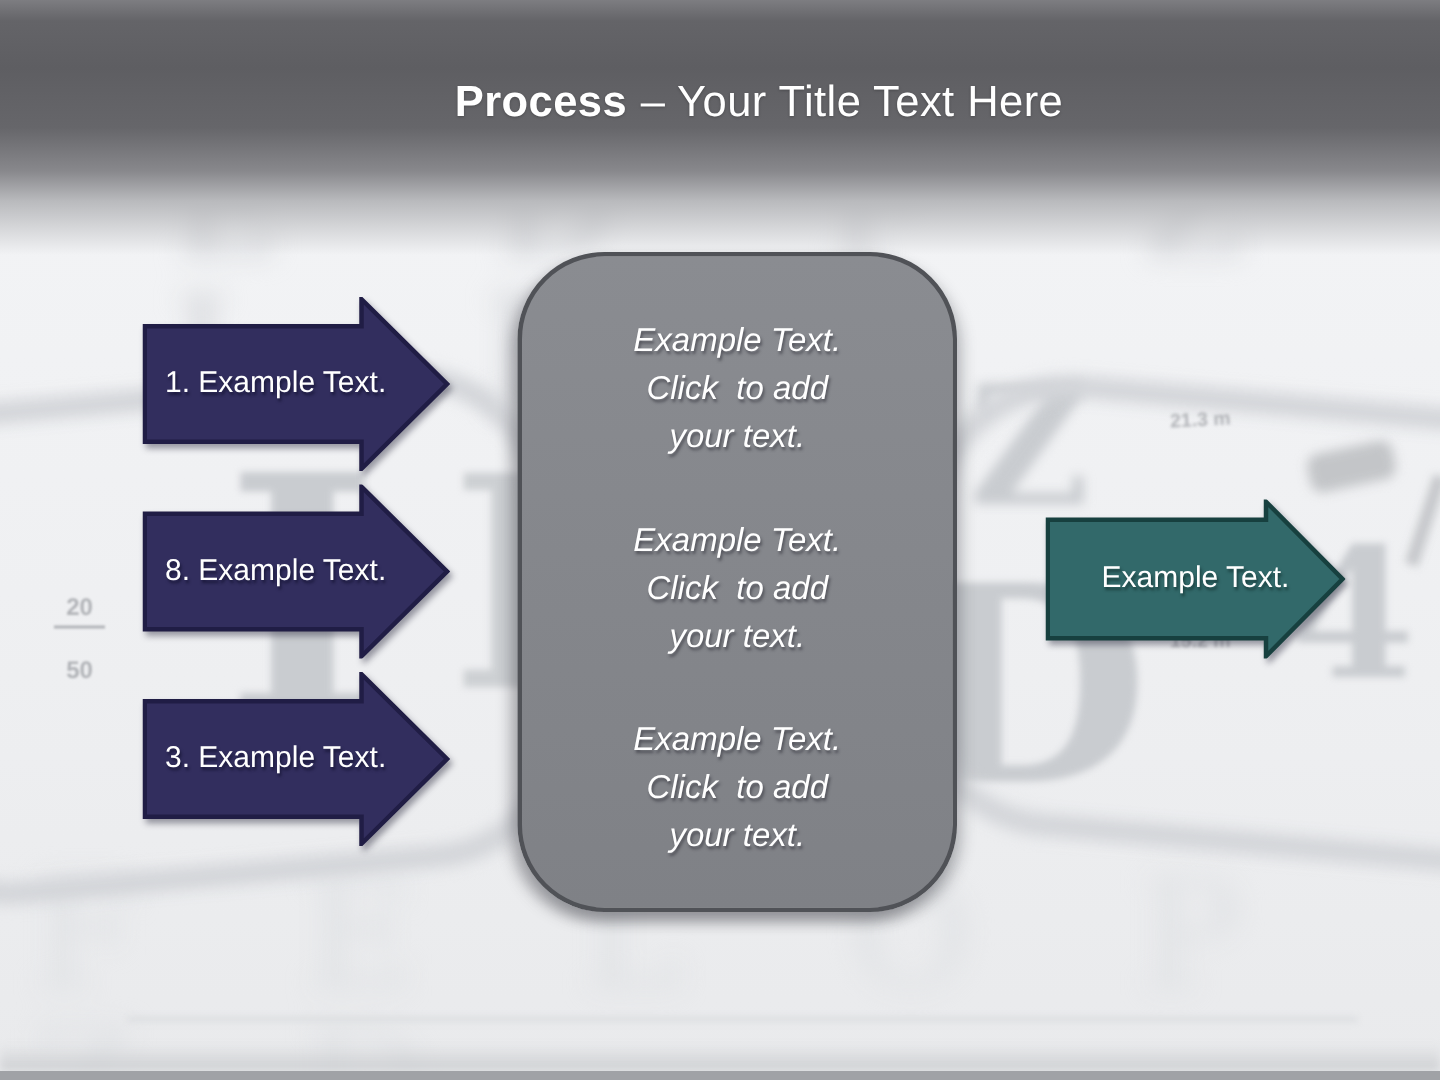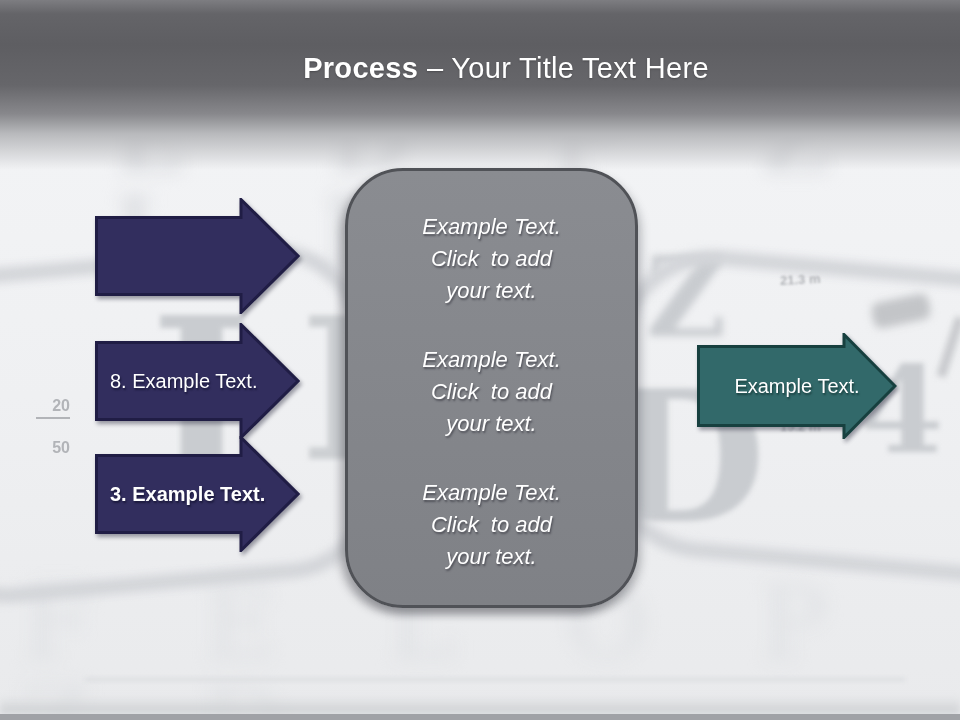--- a/index.html
+++ b/index.html
@@ -17,21 +17,21 @@
   .letter-left-big{left:150px;top:288px;font-size:220px;}
   .letter-mid-big{left:300px;top:292px;font-size:196px;color:#cdd0d3;}
   .letter-z{left:646px;top:243px;font-size:110px;filter:blur(3.5px);}
   .letter-d{left:608px;top:366px;font-size:182px;}
   .letter-four{left:860px;top:350px;font-size:120px;}
   .lens{position:absolute;border:15px solid #d3d5d9;filter:blur(5px);z-index:2;}
   .lens-left{left:-95px;top:256px;width:440px;height:305px;border-radius:95px;transform:rotate(-5deg);}
   .lens-right{left:608px;top:262px;width:445px;height:278px;border-radius:100px;transform:rotate(5deg);}
   .hinge{position:absolute;left:872px;top:298px;width:58px;height:26px;background:#c3c5c8;border-radius:8px;transform:rotate(-12deg);filter:blur(4px);z-index:2;}
   .temple{position:absolute;left:946px;top:316px;width:9px;height:62px;background:#c6c8cb;transform:rotate(18deg);filter:blur(3px);z-index:2;}
-  .acuity{position:absolute;left:36px;top:396px;width:34px;text-align:right;color:#b2b4b8;font-size:16px;font-weight:bold;filter:blur(0.6px);z-index:3;line-height:20px;}
+  .acuity{position:absolute;left:36px;top:396px;width:34px;text-align:center;color:#b2b4b8;font-size:16px;font-weight:bold;filter:blur(0.6px);z-index:3;line-height:20px;}
   .acuity .num{display:block;border-bottom:2px solid #b2b4b8;padding-bottom:1px;}
   .acuity .den{display:block;padding-top:19px;}
   .distance{position:absolute;color:#b2b4b8;font-size:13px;font-weight:bold;filter:blur(1px);z-index:2;}
   .distance-top{left:780px;top:272px;transform:rotate(-3deg);}
   .distance-bottom{left:780px;top:419px;}
   .chart-line{position:absolute;left:85px;top:678px;width:820px;height:3px;background:#dadcdf;filter:blur(2px);z-index:2;}
   .bottom-glow{position:absolute;left:0;right:0;bottom:6px;height:18px;background:linear-gradient(to top,#cdcfd2,rgba(205,207,210,0));filter:blur(3px);z-index:4;}
   .bottom-strip{position:absolute;left:0;right:0;bottom:0;height:6px;background:#a0a2a6;z-index:4;}
   
   .header{
@@ -40,21 +40,21 @@
       #7d7d81 0px,#646468 14px,#5e5e62 45px,#66666a 85px,
       #88888c 114px,#b9babd 134px,rgba(242,243,245,0) 170px);
   }
   .title{position:absolute;left:0;top:52px;width:100%;margin:0;text-align:center;
     font-size:29px;font-weight:normal;color:#fff;letter-spacing:0.3px;
     text-shadow:0 1px 2px rgba(0,0,0,0.25);padding-left:26px;}
   .title .t-bold{font-weight:bold;}
   .title .t-rest{margin-left:9px;font-weight:normal;}
   
   .step{position:absolute;left:95px;width:205px;height:116px;z-index:10;}
-  .step-1{top:198px;} .step-2{top:323px;} .step-3{top:436px;font-weight:bold;}
+  .step-1{top:198px;} .step-2{top:323px;} .step-3{top:448px;}
   .step svg,.result svg{display:block;filter:drop-shadow(2px 3px 2px rgba(40,40,60,0.45));}
   .poly-navy{fill:var(--navy);stroke:var(--navy-dark);stroke-width:3;stroke-linejoin:miter;}
   .poly-teal{fill:var(--teal);stroke:var(--teal-dark);stroke-width:3;stroke-linejoin:miter;}
   .step-label{position:absolute;left:15px;top:50%;transform:translateY(-50%);
     color:#fff;font-size:20px;white-space:nowrap;
     text-shadow:1px 2px 2px rgba(10,10,35,0.6);}
   
   .result{position:absolute;left:697px;top:333px;width:200px;height:106px;z-index:10;}
   .result-label{position:absolute;left:0;width:100%;top:50%;transform:translateY(-50%);
     text-align:center;color:#fff;font-size:20px;white-space:nowrap;
@@ -103,20 +103,21 @@
   </div>
 
   <div class="header">
     <h1 class="title"><span class="t-bold">Process</span><span class="t-rest">– Your Title Text Here</span></h1>
   </div>
 
   <div class="step step-1">
     <svg width="205" height="116" viewBox="0 0 205 116">
       <polygon class="poly-navy" points="1.5,19.5 146,19.5 146,1.5 203,58 146,114.5 146,96.5 1.5,96.5"></polygon>
     </svg>
+    <span class="step-label">1. Example Text.</span>
   </div>
   <div class="step step-2">
     <svg width="205" height="116" viewBox="0 0 205 116">
       <polygon class="poly-navy" points="1.5,19.5 146,19.5 146,1.5 203,58 146,114.5 146,96.5 1.5,96.5"></polygon>
     </svg>
     <span class="step-label">8. Example Text.</span>
   </div>
   <div class="step step-3">
     <svg width="205" height="116" viewBox="0 0 205 116">
       <polygon class="poly-navy" points="1.5,19.5 146,19.5 146,1.5 203,58 146,114.5 146,96.5 1.5,96.5"></polygon>

